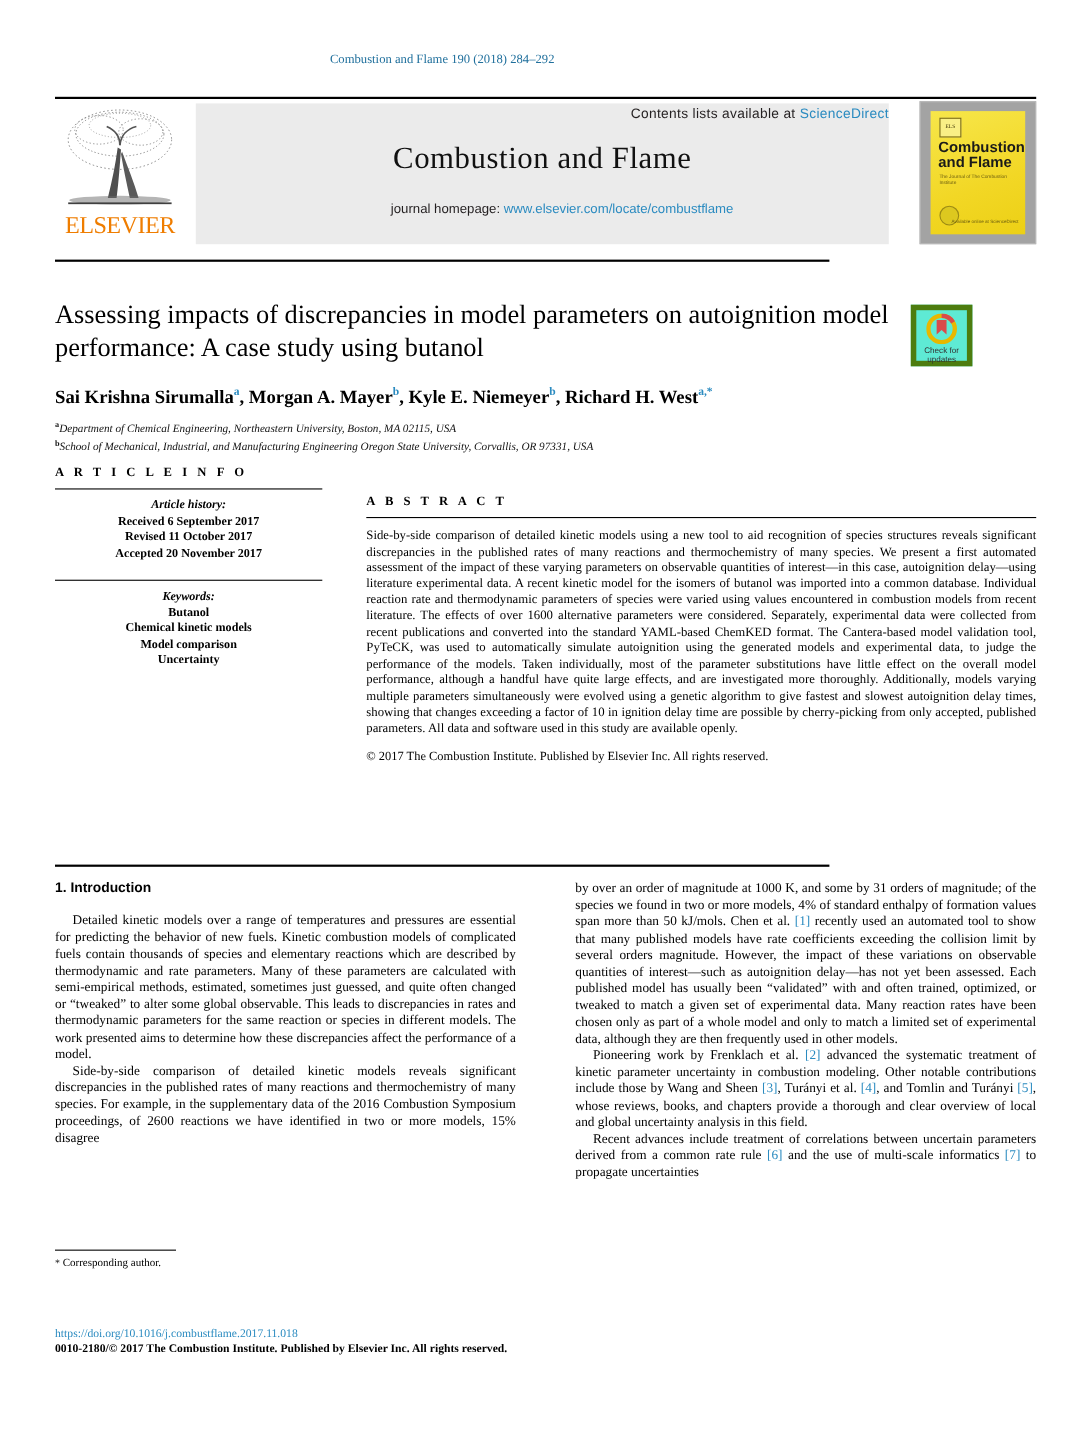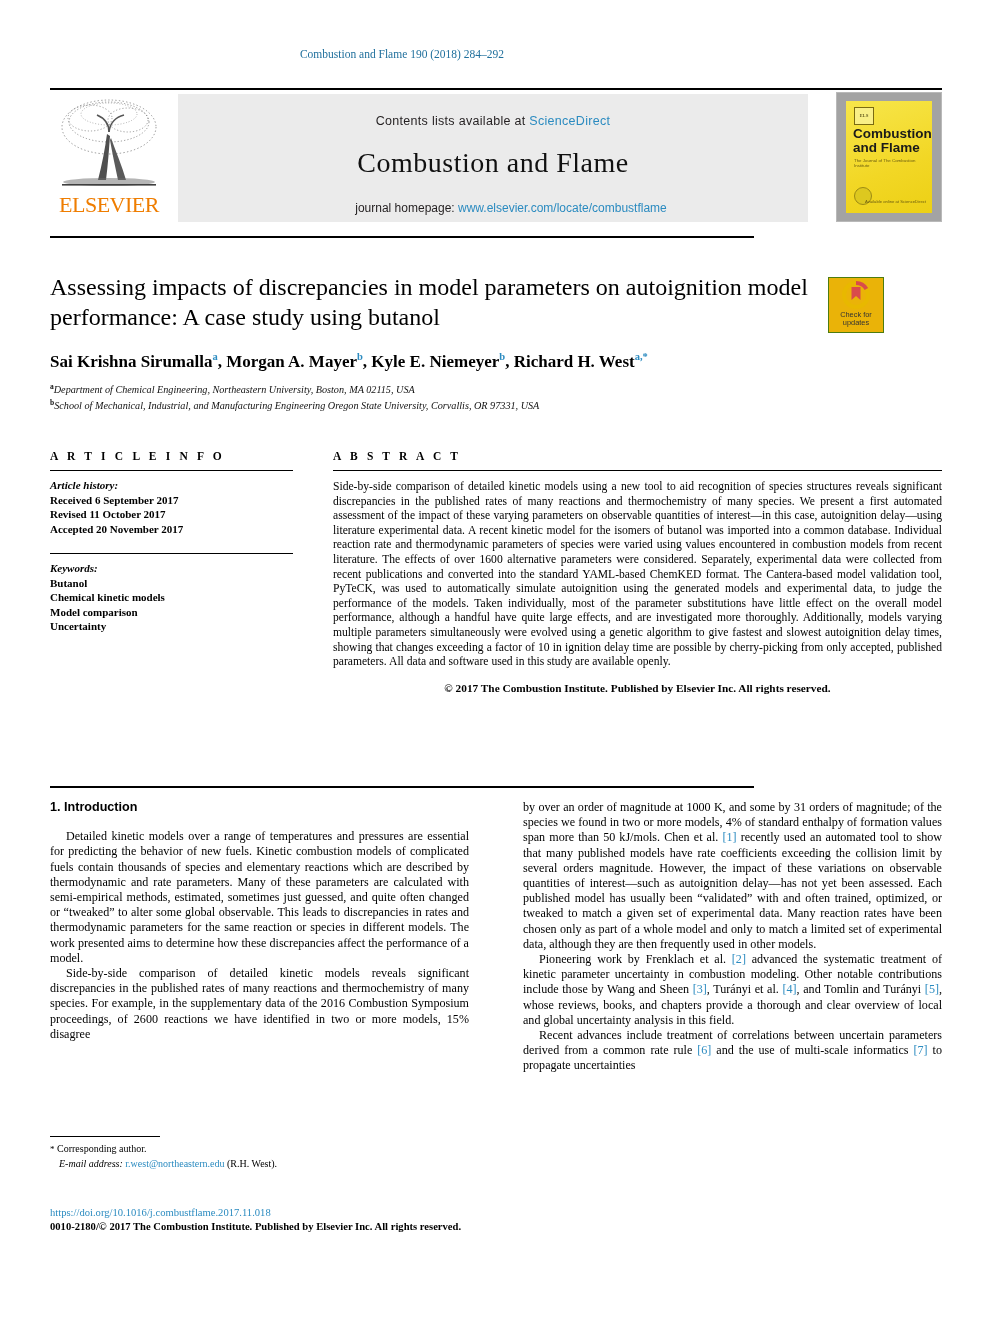--- a/index.html
+++ b/index.html
@@ -62,25 +62,26 @@
   }
   .banner {
     position: absolute;
     left: 128px; top: 4px;
     width: 630px;
     height: 128px;
     background: #ebebeb;
     text-align: center;
   }
   .banner .contents {
-    margin-top: 20px;
+    margin-top: 2px;
     font-family: "Liberation Sans", sans-serif;
     font-size: 12.5px;
     letter-spacing: .3px;
     color: #231f20;
+    text-align: right;
   }
   .banner .contents .sd {
     color: #2b8bc0;
   }
   .banner .jtitle {
     margin-top: 19px;
     font-family: "Liberation Serif", serif;
     font-size: 28px;
     letter-spacing: .5px;
     color: #111;
@@ -176,67 +177,67 @@
     font-size: 10.2px;
     line-height: 12.5px;
     color: #111;
   }
   .affil sup { font-style: normal; font-size: 7.5px; font-weight:700; }
 
   .crossmark {
     position: absolute;
     left: 828px; top: 277px;
     width: 56px; height: 56px;
-    border: 1px solid #4d7c0f;
-    background: #eab308;
+    border: 5px solid #4d7c0f;
+    background: #5eead4;
     box-sizing: border-box;
     text-align:center;
   }
   .cm-ring {
     width: 28px; height: 28px;
     margin: 3px auto 0;
     position: relative;
   }
   .cm-text {
     font-family: "Liberation Sans", sans-serif;
     font-size: 7.4px;
     line-height: 8.4px;
     color: #333;
     margin-top: 2px;
   }
-  .infocol { position: absolute; left: 50px; top: 450px; width: 243px; }
+  .infocol { position: absolute; left: 50px; top: 424px; width: 243px; }
   .abscol  { position: absolute; left: 333px; top: 450px; width: 609px; }
   .sechead {
     font-family: "Liberation Serif", serif;
     font-size: 11.5px;
     font-weight: 700;
     letter-spacing: 3.2px;
     color: #000;
   }
   .hr-black { border: 0; border-top: 1px solid #000; margin: 8px 0 0 0; }
-  .info-group { margin-top: 7px; }
+  .info-group { margin-top: 7px; text-align: center; }
   .info-label {
     font-style: italic; font-weight: 700;
     font-size: 11px; line-height: 14.5px;
   }
   .info-line { font-size: 11px; line-height: 14.5px; font-weight: 700; }
   .info-sep { border: 0; border-top: 1px solid #000; margin: 17px 0 0 0; }
 
   .abstract-text {
     margin-top: 9px;
     font-size: 11.6px;
     line-height: 14.6px;
     text-align: justify;
     color: #000;
   }
   .copyright {
     margin-top: 12px;
-    text-align: center;
+    text-align: left;
     font-size: 11.3px;
-    font-weight: 700;
+    font-weight: 400;
   }
 
   
   .colrule {
     position: absolute;
     left: 50px; right: 50px;
     border-top: 2.5px solid #000;
   }
   .bodycol {
     position: absolute;
@@ -397,25 +398,20 @@
     <p class="para">Pioneering work by Frenklach et al. <span class="cite" style="color:#2b8bc0">[2]</span> advanced the systematic treatment of kinetic parameter uncertainty in combustion modeling. Other notable contributions include those by Wang and Sheen <span class="cite" style="color:#2b8bc0">[3]</span>, Turányi et al. <span class="cite" style="color:#2b8bc0">[4]</span>, and Tomlin and Turányi <span class="cite" style="color:#2b8bc0">[5]</span>, whose reviews, books, and chapters provide a thorough and clear overview of local and global uncertainty analysis in this field.</p>
     <p class="para">Recent advances include treatment of correlations between uncertain parameters derived from a common rate rule <span class="cite" style="color:#2b8bc0">[6]</span> and the use of multi-scale informatics <span class="cite" style="color:#2b8bc0">[7]</span> to propagate uncertainties</p>
   </div>
 
   <div class="footnote">
     <hr class="fn-rule">
     <div class="fn-line">
       <span class="star">*</span>
       <span>Corresponding author.</span>
     </div>
-    <div class="fn-line" style="padding-left:9px">
-      <span class="fn-ital">E-mail address:</span>
-      <span class="fn-link">r.west@northeastern.edu</span>
-      <span>(R.H. West).</span>
-    </div>
   </div>
 
   <div class="doiblock">
     <div class="doi">https://doi.org/10.1016/j.combustflame.2017.11.018</div>
     <div class="issn">0010-2180/© 2017 The Combustion Institute. Published by Elsevier Inc. All rights reserved.</div>
   </div>
 
 </div>
 
 </body></html>

